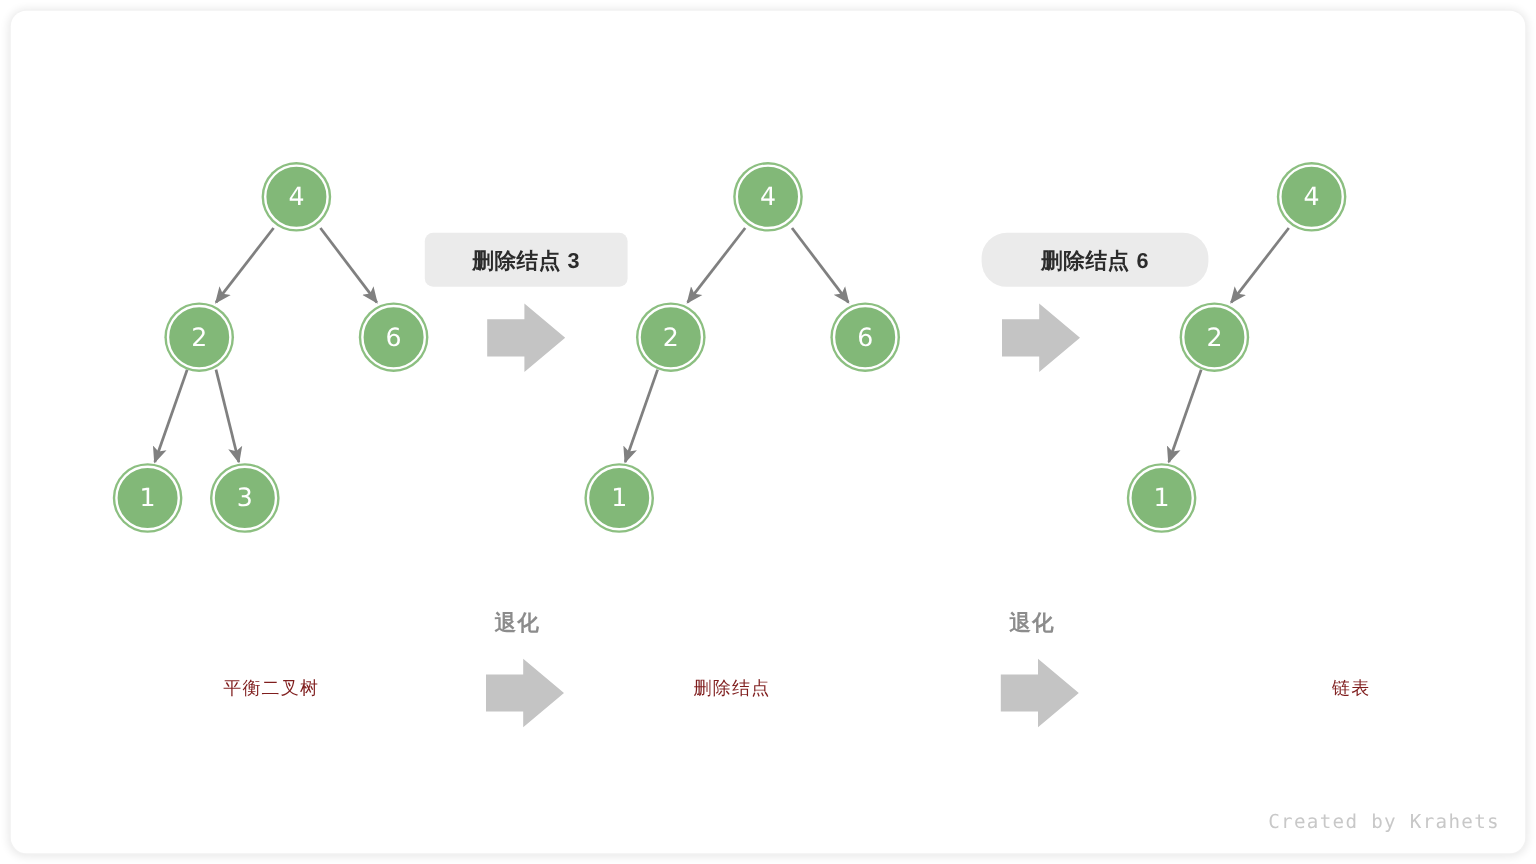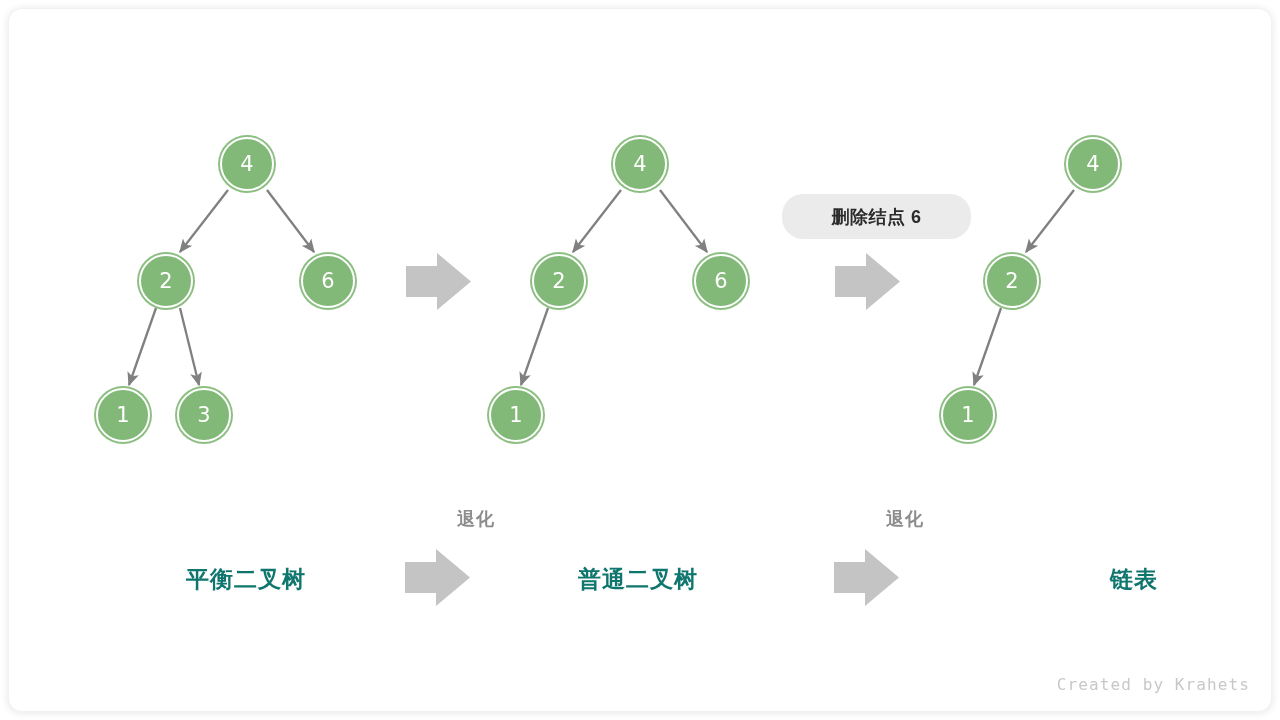--- a/index.html
+++ b/index.html
@@ -76,37 +76,36 @@
     align-items: center;
     justify-content: center;
     letter-spacing: 0.5px;
     z-index: 4;
     box-sizing: border-box;
   }
 
   
   .caption {
     position: absolute;
-    color: #0f766e;
-    font-size: 23px;
-    font-weight: bold;
+    color: #7f1d1d;
+    font-size: 15px;
+    font-weight: normal;
     letter-spacing: 1px;
     white-space: nowrap;
     z-index: 4;
   }
 
   .degenerate-label {
     position: absolute;
     color: #8c8c8c;
     font-size: 18px;
     font-weight: bold;
     letter-spacing: 1px;
     white-space: nowrap;
     z-index: 4;
-    margin-left: 45px;
   }
 
   .watermark {
     position: absolute;
     right: 30px;
     bottom: 26px;
     color: #c8c8c8;
     font-size: 16px;
     font-family: "DejaVu Sans Mono", "Liberation Mono", monospace;
     letter-spacing: 1.1px;
@@ -170,27 +169,28 @@
     <div class="node" style="left:694px; top:254px;">6</div>
     <div class="node" style="left:489px; top:388px;">1</div>
   </div>
 
   <div>
     <div class="node" style="left:1066px; top:137px;">4</div>
     <div class="node" style="left:985px; top:254px;">2</div>
     <div class="node" style="left:941px; top:388px;">1</div>
   </div>
 
+  <div class="pill" style="left:354px; top:194px; width:169px; height:45px;">删除结点  3</div>
 
-  <div class="pill" style="left:782px; top:194px; width:189px; height:45px;border-radius:21px;">删除结点  6</div>
+  <div class="pill" style="left:818px; top:194px; width:189px; height:45px;border-radius:21px;">删除结点  6</div>
 
   <div class="degenerate-label" style="left:412px; top:507px;">退化</div>
 
   <div class="degenerate-label" style="left:841px; top:507px;">退化</div>
 
   <div class="caption" style="left:186px; top:564px;">平衡二叉树</div>
 
-  <div class="caption" style="left:578px; top:564px;">普通二叉树</div>
+  <div class="caption" style="left:578px; top:564px;">删除结点</div>
 
   <div class="caption" style="left:1110px; top:564px;">链表</div>
 
   <div class="watermark">Created by Krahets</div>
 </div>
 
 </body></html>

